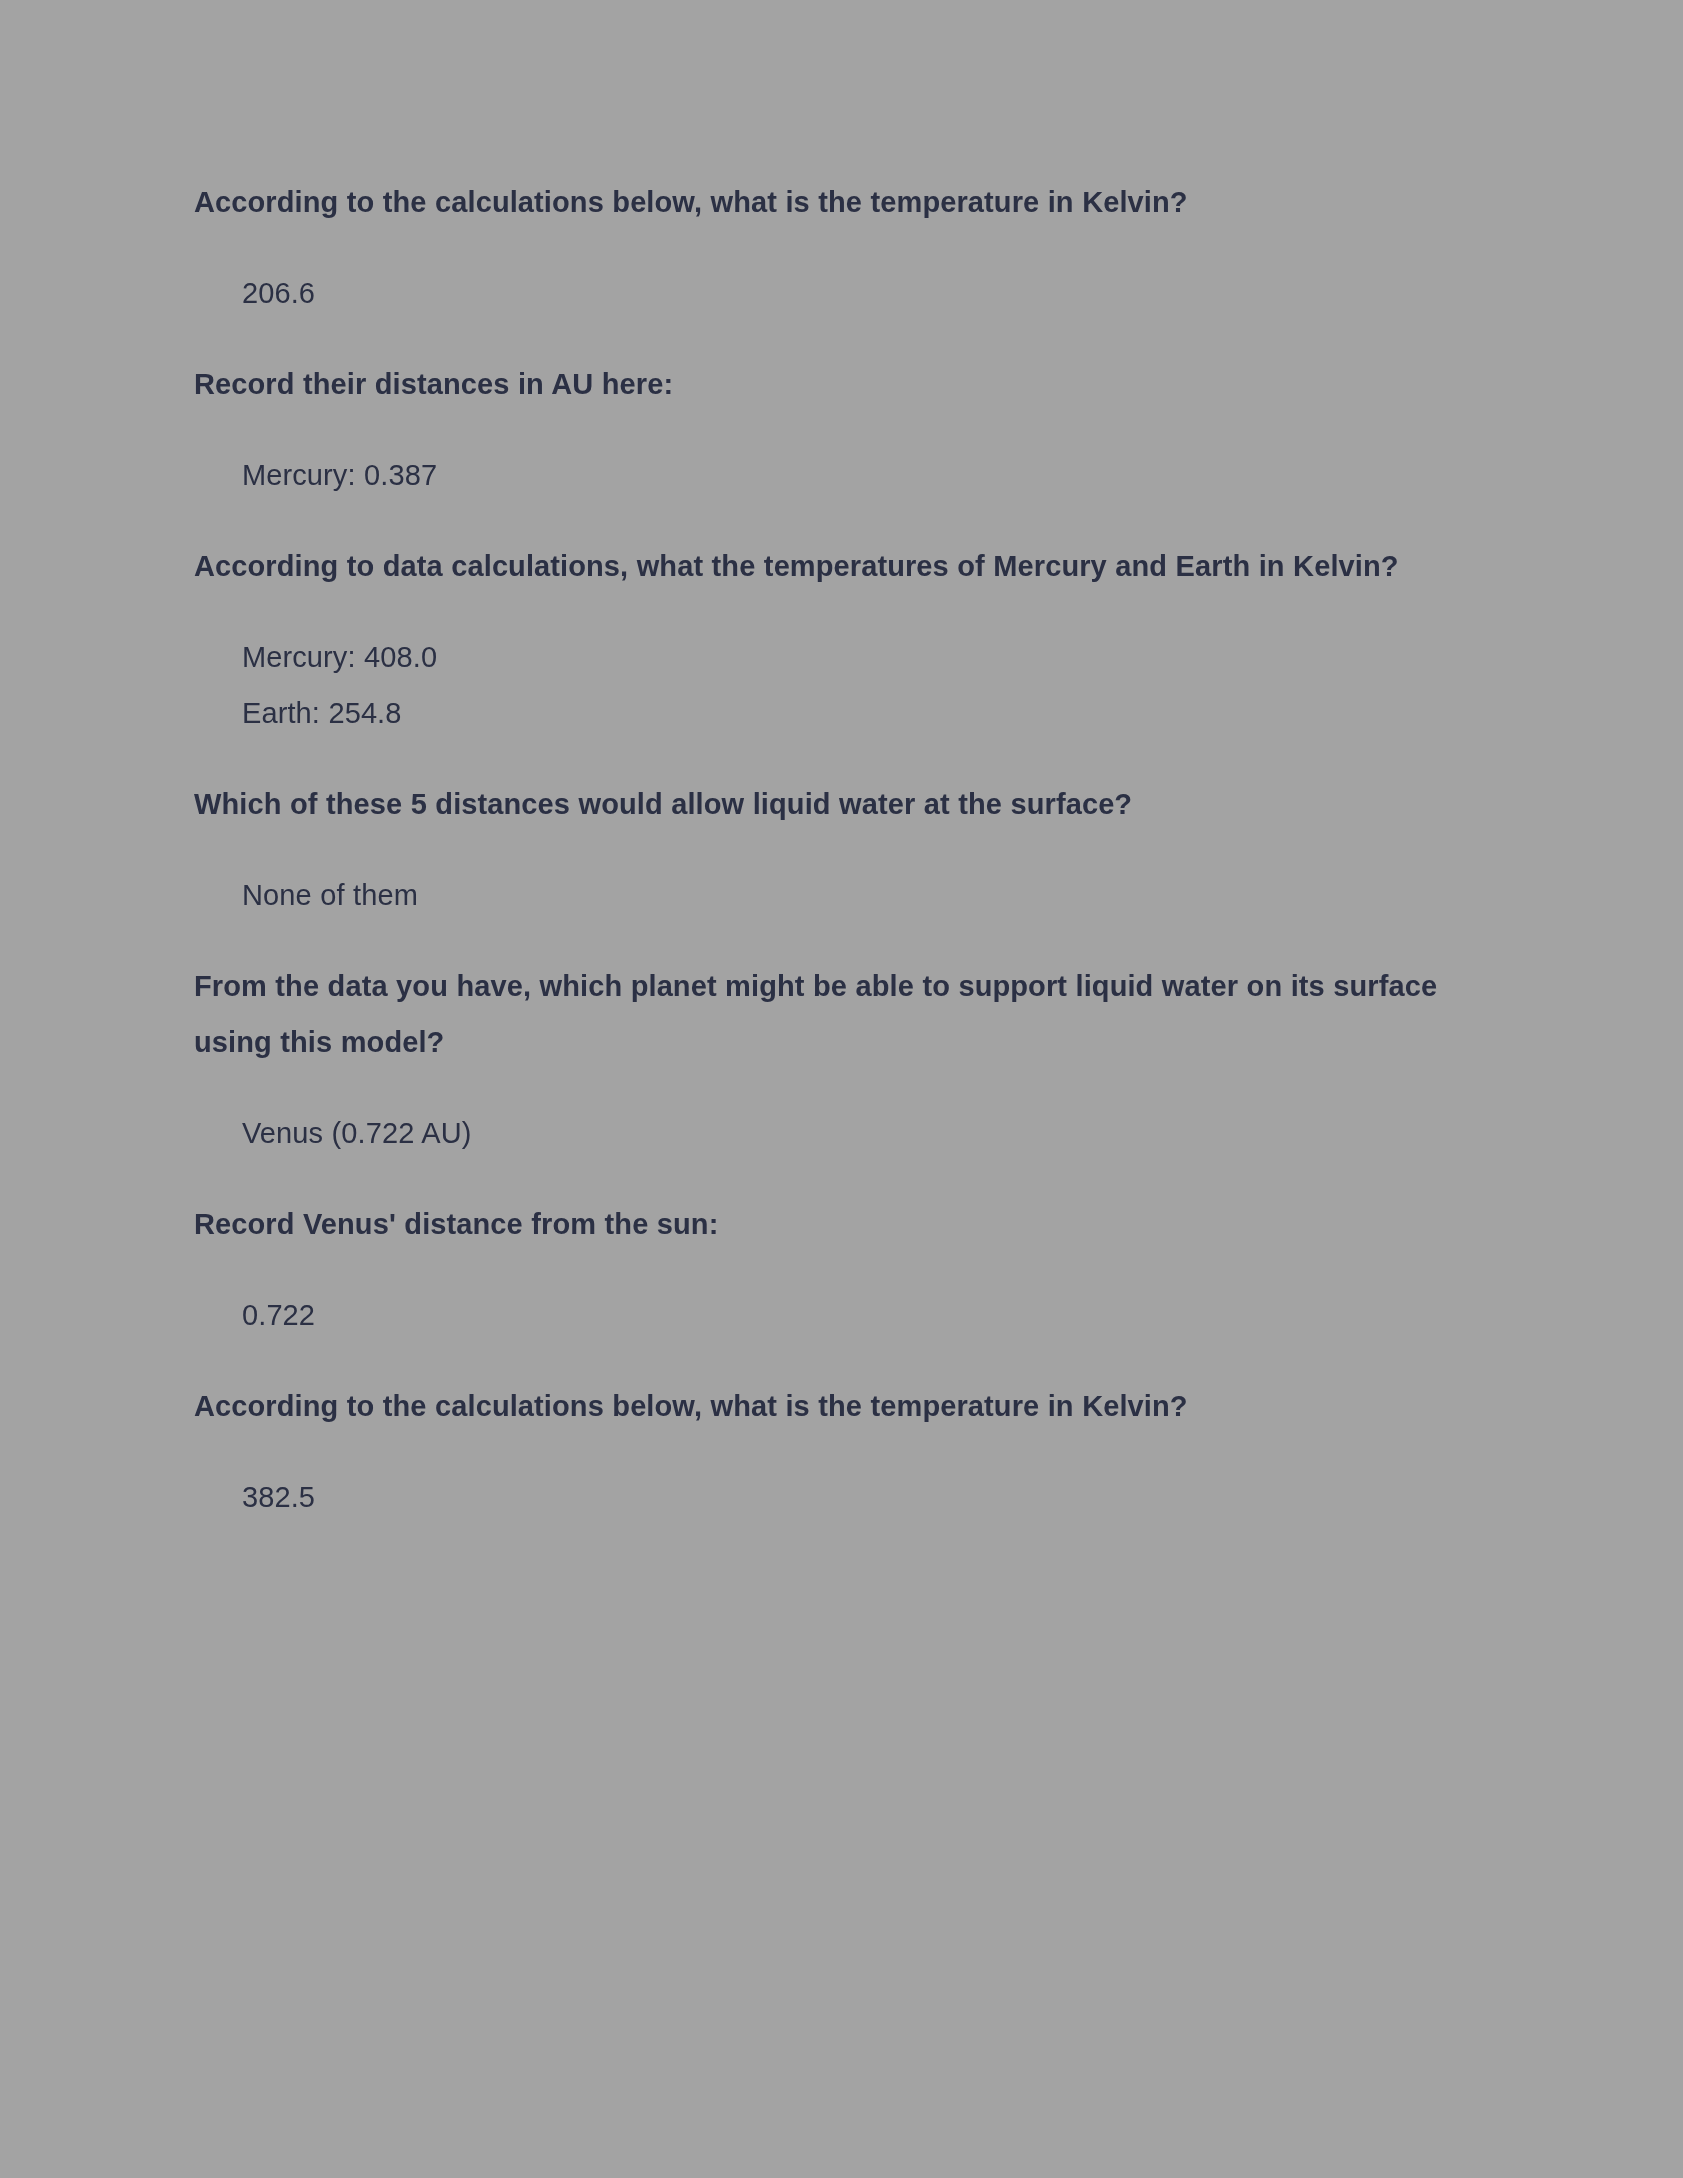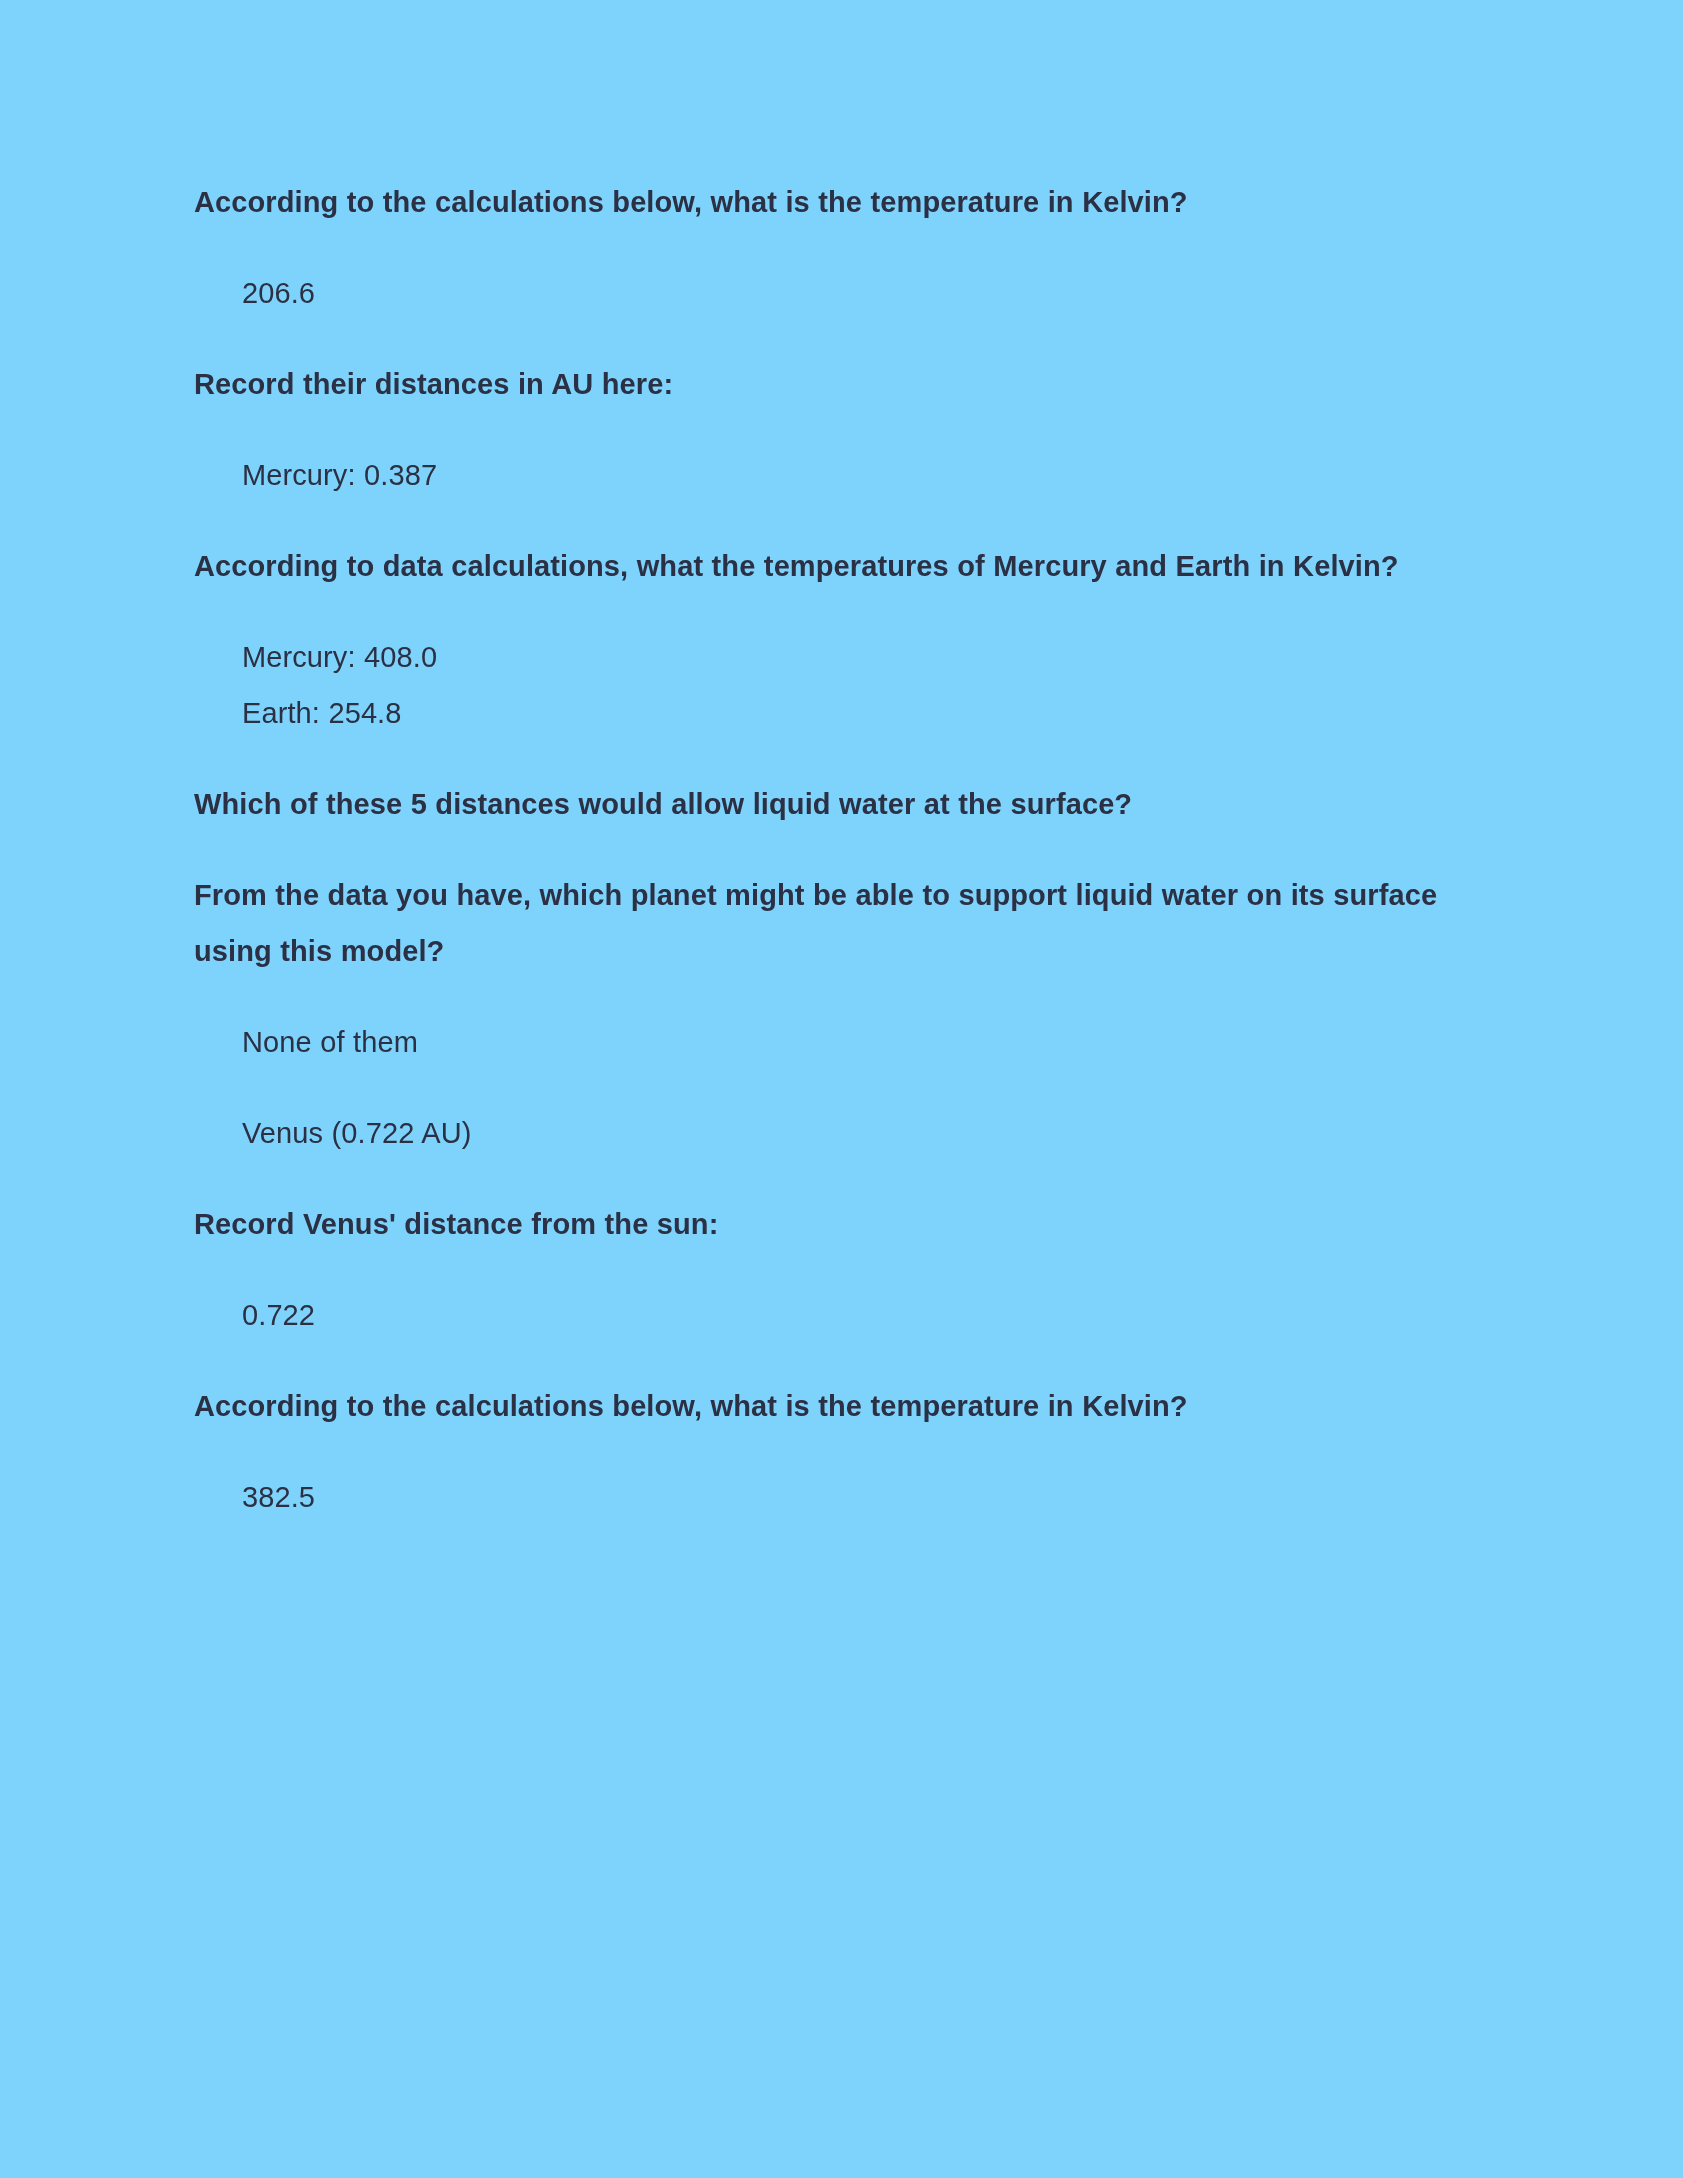--- a/index.html
+++ b/index.html
@@ -42,21 +42,21 @@
   .block:last-child {
     margin-bottom: 0;
   }
   .line {
     display: block;
   }
 </style>
 </head>
 <body style="color: rgb(43, 48, 68); background: rgb(255, 255, 255);">
 
-<div class="page" style="background: #7dd3fc;">
+<div class="page" style="background: #a3a3a3;">
   <div class="doc-body">
       <p class="block question">
         <span class="line">According to the calculations below, what is the temperature in Kelvin?</span>
       </p>
       <p class="block answer">
         <span class="line">206.6</span>
       </p>
       <p class="block question">
         <span class="line">Record their distances in AU here:</span>
       </p>
@@ -66,25 +66,25 @@
       <p class="block question">
         <span class="line">According to data calculations, what the temperatures of Mercury and Earth in Kelvin?</span>
       </p>
       <p class="block answer">
         <span class="line">Mercury: 408.0</span>
         <span class="line">Earth: 254.8</span>
       </p>
       <p class="block question">
         <span class="line">Which of these 5 distances would allow liquid water at the surface?</span>
       </p>
+      <p class="block answer">
+        <span class="line">None of them</span>
+      </p>
       <p class="block question">
         <span class="line">From the data you have, which planet might be able to support liquid water on its surface using this model?</span>
-      </p>
-      <p class="block answer">
-        <span class="line">None of them</span>
       </p>
       <p class="block answer">
         <span class="line">Venus (0.722 AU)</span>
       </p>
       <p class="block question">
         <span class="line">Record Venus' distance from the sun:</span>
       </p>
       <p class="block answer">
         <span class="line">0.722</span>
       </p>

